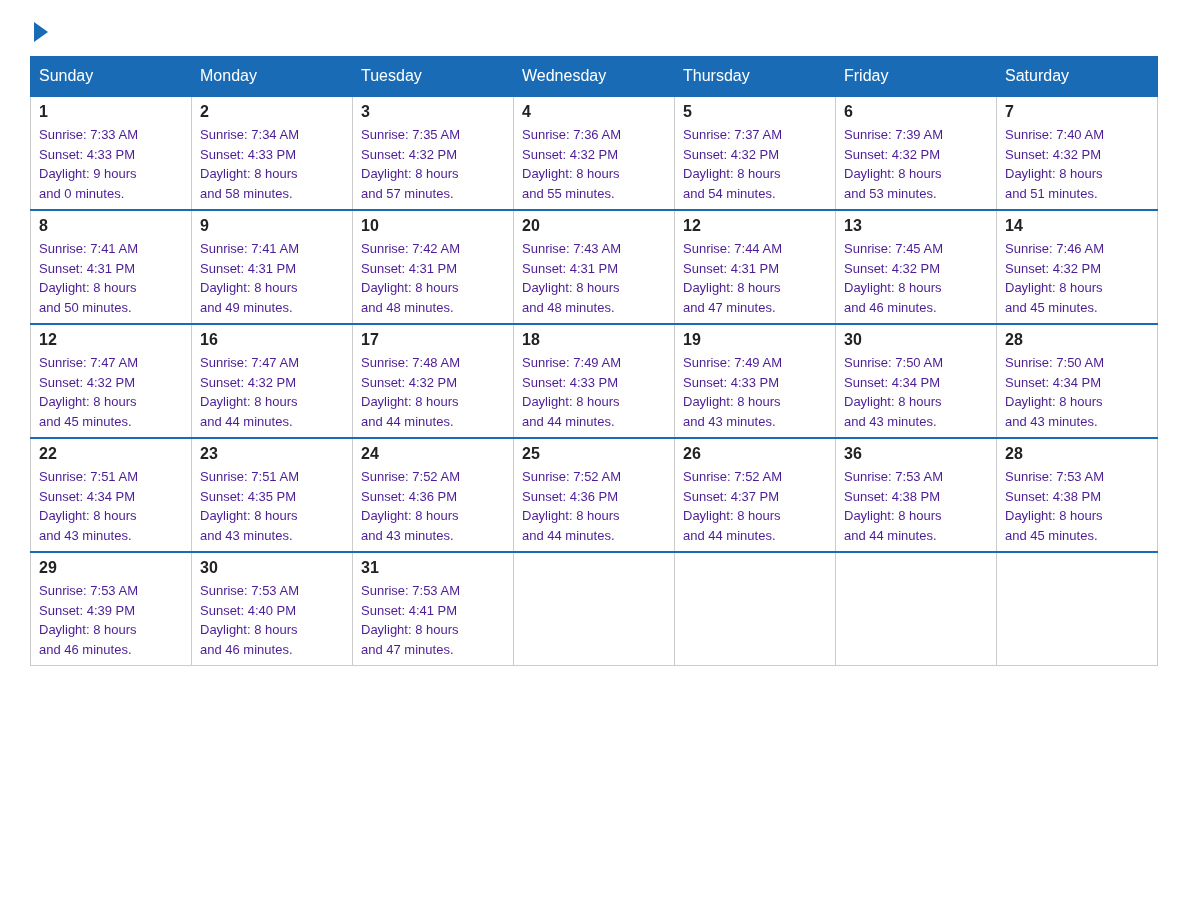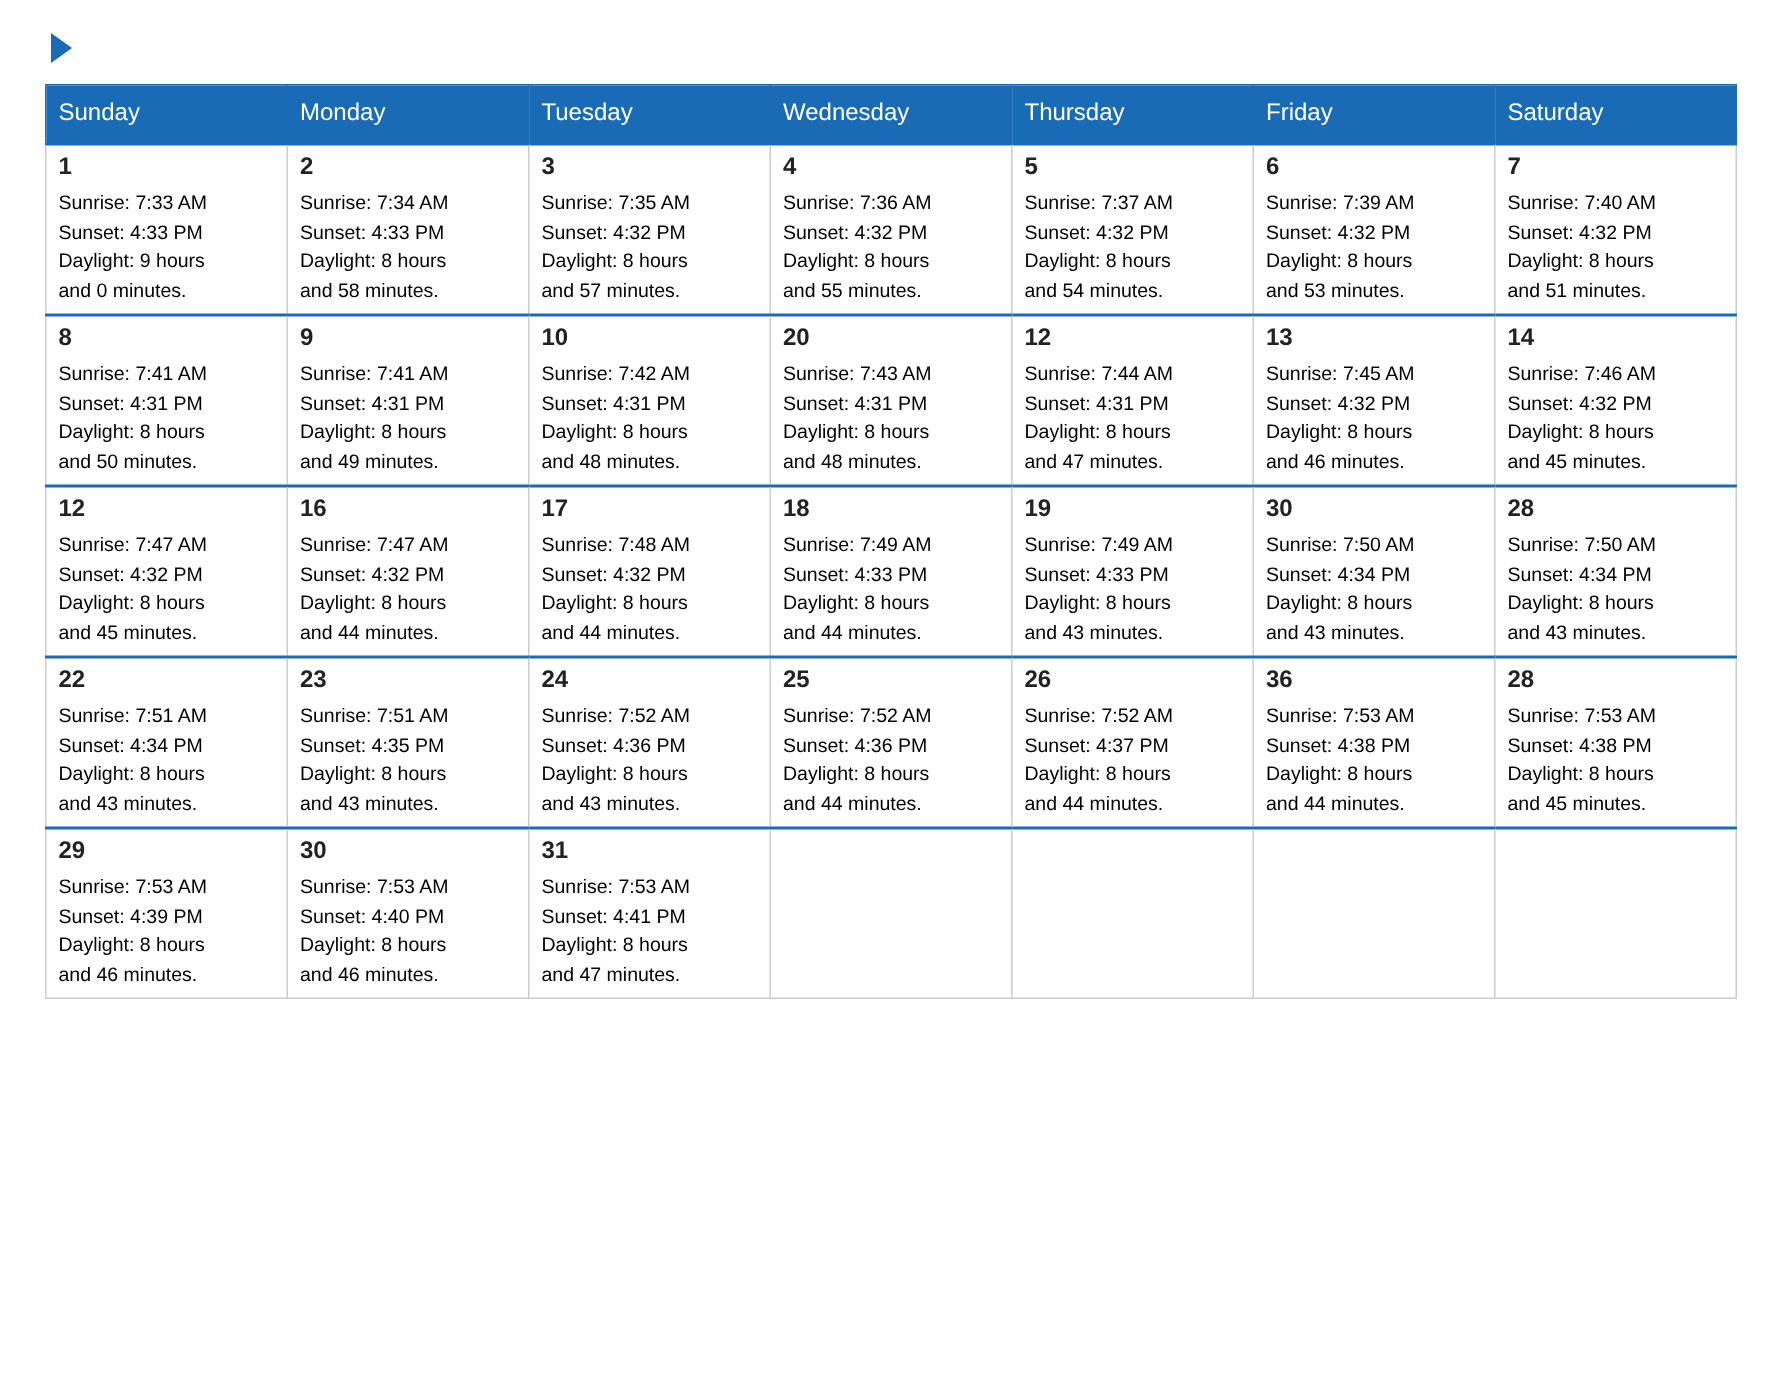--- a/index.html
+++ b/index.html
@@ -89,21 +89,21 @@
     }
     .day-number {
       font-size: 16px;
       font-weight: bold;
       color: #222;
       margin-bottom: 4px;
       display: block;
     }
     .day-info {
       font-size: 13px;
-      color: #000000;
+      color: #4c1d95;
       line-height: 1.5;
     }
     .empty-cell {
       background: #fff;
     }
   </style>
 </head>
 <body>
 
 <div class="header">

